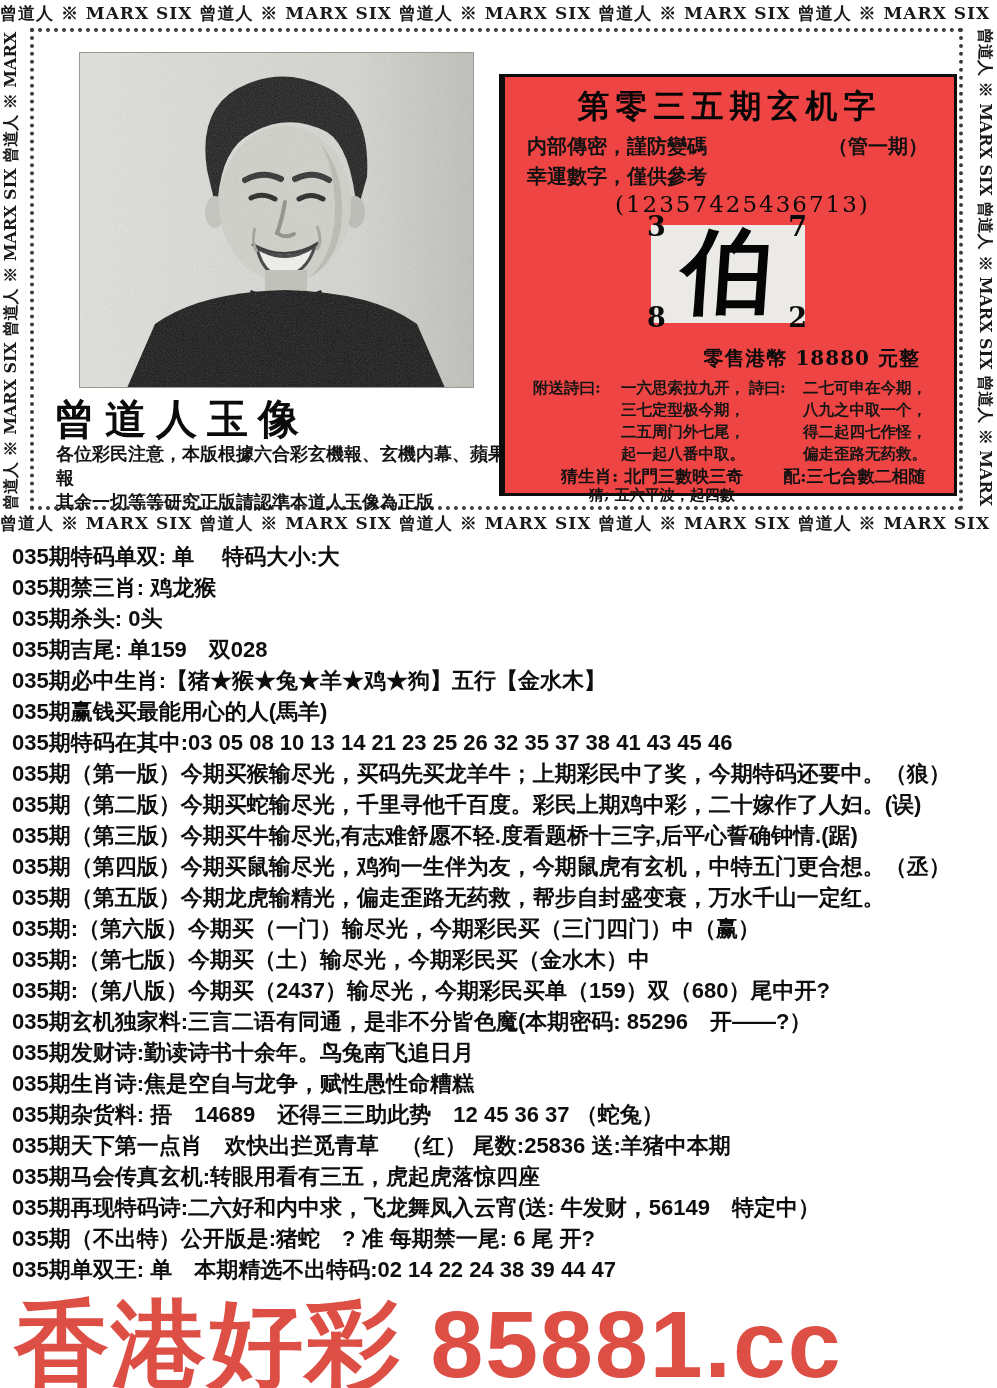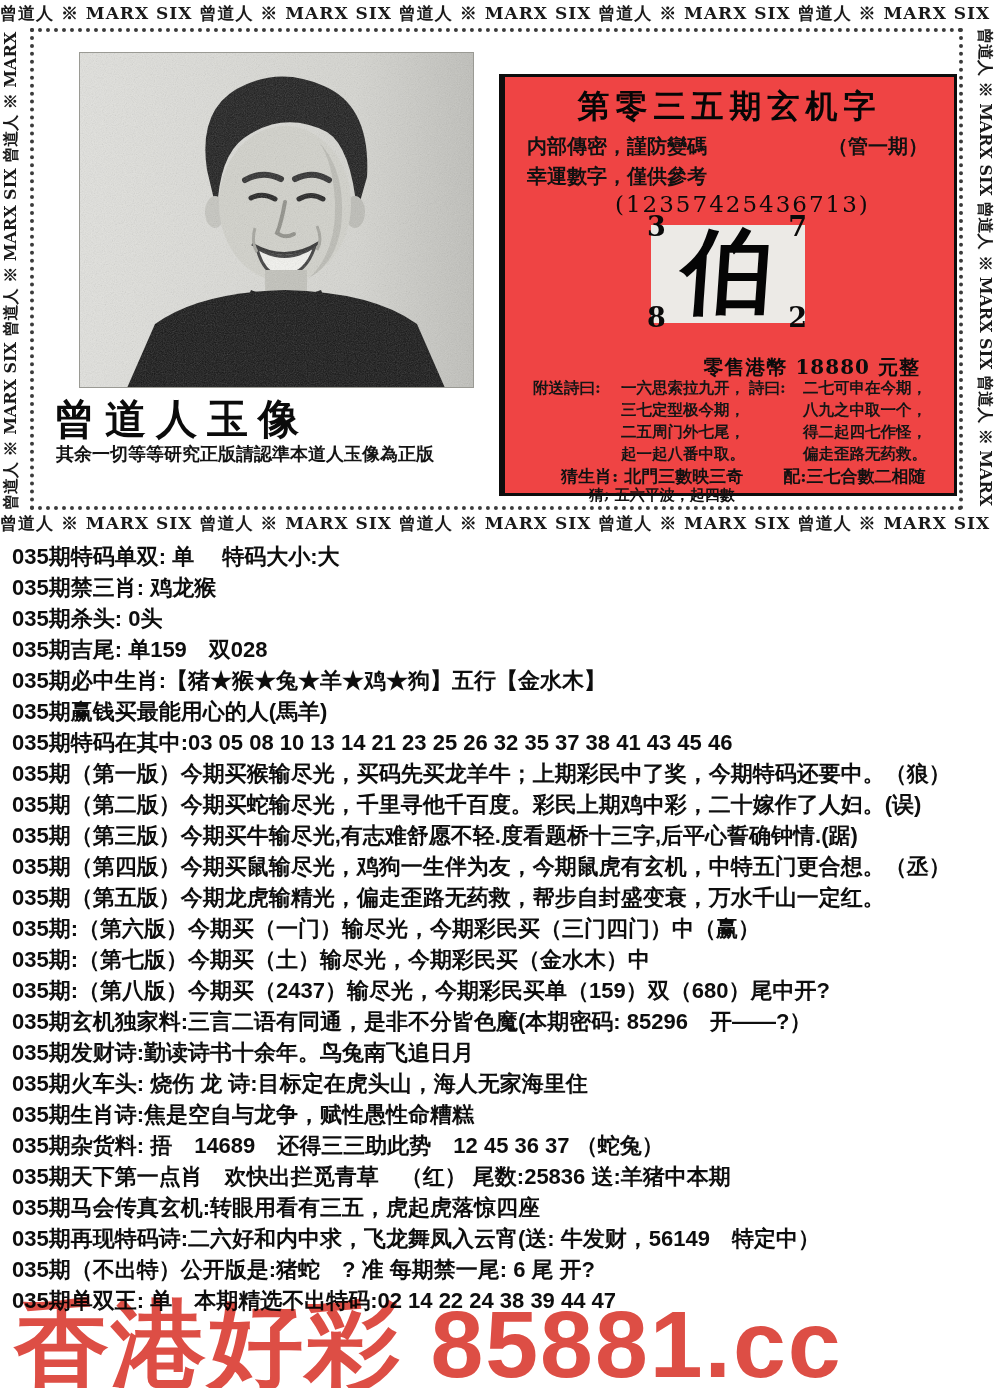--- a/index.html
+++ b/index.html
@@ -53,21 +53,21 @@
   .charblock .corner{position:absolute;font-family:"DejaVu Serif",serif;font-weight:700;
          font-size:27px;color:#0a0a0a;}
   .charblock .c-tl{left:-4px;top:-14px;}
   .charblock .c-tr{right:-2px;top:-14px;}
   .charblock .c-bl{left:-4px;bottom:-10px;}
   .charblock .c-br{right:-2px;bottom:-10px;}
   .charblock .bigchar{position:absolute;left:0;top:-6px;width:100%;height:100%;
          text-align:center;font-family:"DejaVu Serif",serif;font-weight:900;
          font-size:92px;line-height:104px;color:#050505;transform:skewX(-4deg);}
   .panel-price{position:absolute;right:34px;top:268px;font-family:"DejaVu Serif",serif;
-         font-weight:700;font-size:20px;letter-spacing:1px;color:#0c0c0c;margin-top:9px;}
+         font-weight:700;font-size:20px;letter-spacing:1px;color:#0c0c0c;}
   .poem{position:absolute;left:26px;top:300px;width:410px;
          font-family:"DejaVu Serif",serif;font-weight:700;font-size:15.5px;line-height:21px;color:#151515;}
   .poem table{border-collapse:collapse;}
   .poem td{padding:0 2px 1px 2px;vertical-align:top;white-space:nowrap;}
   .poem .lbl{width:84px;}
   .guessrow{position:absolute;left:56px;top:388px;width:380px;white-space:nowrap;
          font-family:"DejaVu Serif",serif;font-weight:700;font-size:17px;color:#111;}
   .guessrow2{position:absolute;left:84px;top:409px;white-space:nowrap;
          font-family:"DejaVu Serif",serif;font-weight:700;font-size:15px;color:#111;}
   .sp{display:inline-block;width:34px;}
@@ -140,20 +140,21 @@
         <path d="M172,238 Q207,252 242,238 L250,258 Q207,272 164,258 Z" fill="#121212"></path>
         <path d="M48,336 L76,272 Q120,240 206,238 Q294,240 338,272 L366,336 Z" fill="#141414"></path>
 
         <rect x="0" y="0" width="395" height="336" filter="url(#grain)" opacity="0.28"></rect>
         <rect x="0" y="0" width="395" height="336" fill="none" stroke="#9a9a94" stroke-width="2"></rect>
       </svg>
     </div>
 
     <div class="portrait-title">曾道人玉像</div>
     <div class="portrait-caption">
+      <div>各位彩民注意，本版根據六合彩玄機報、玄機内幕、蘋果報</div>
       <div>其余一切等等研究正版請認準本道人玉像為正版</div>
     </div>
 
     <div class="panel">
       <div class="panel-title">第零三五期玄机字</div>
       <div class="panel-sub1-l">内部傳密，謹防變碼</div>
       <div class="panel-sub1-r">（管一期）</div>
       <div class="panel-sub2">幸運數字，僅供參考</div>
       <div class="panel-lucky">(12357425436713)</div>
 
@@ -221,21 +222,20 @@
     <div class="bline">035期（第一版）今期买猴输尽光，买码先买龙羊牛；上期彩民中了奖，今期特码还要中。（狼）</div>
     <div class="bline">035期（第二版）今期买蛇输尽光，千里寻他千百度。彩民上期鸡中彩，二十嫁作了人妇。(误)</div>
     <div class="bline">035期（第三版）今期买牛输尽光,有志难舒愿不轻.度看题桥十三字,后平心誓确钟情.(踞)</div>
     <div class="bline">035期（第四版）今期买鼠输尽光，鸡狗一生伴为友，今期鼠虎有玄机，中特五门更合想。（丞）</div>
     <div class="bline">035期（第五版）今期龙虎输精光，偏走歪路无药救，帮步自封盛变衰，万水千山一定红。</div>
     <div class="bline">035期:（第六版）今期买（一门）输尽光，今期彩民买（三门四门）中（赢）</div>
     <div class="bline">035期:（第七版）今期买（土）输尽光，今期彩民买（金水木）中</div>
     <div class="bline">035期:（第八版）今期买（2437）输尽光，今期彩民买单（159）双（680）尾中开?</div>
     <div class="bline">035期玄机独家料:三言二语有同通，是非不分皆色魔(本期密码: 85296　开——?）</div>
     <div class="bline">035期发财诗:勤读诗书十余年。鸟兔南飞追日月</div>
-    <div class="bline">035期火车头: 烧伤 龙 诗:目标定在虎头山，海人无家海里住</div>
     <div class="bline">035期生肖诗:焦是空自与龙争，赋性愚性命糟糕</div>
     <div class="bline">035期杂货料: 捂　14689　还得三三助此势　12 45 36 37 （蛇兔）</div>
     <div class="bline">035期天下第一点肖　欢快出拦觅青草　（红） 尾数:25836 送:羊猪中本期</div>
     <div class="bline">035期马会传真玄机:转眼用看有三五，虎起虎落惊四座</div>
     <div class="bline">035期再现特码诗:二六好和内中求，飞龙舞凤入云宵(送: 牛发财，56149　特定中）</div>
     <div class="bline">035期（不出特）公开版是:猪蛇　? 准 每期禁一尾: 6 尾 开?</div>
     <div class="bline">035期单双王: 单　本期精选不出特码:02 14 22 24 38 39 44 47</div>
   </div>
 
   <div class="watermark" style="color: rgb(217, 53, 43);">香港好彩 85881.cc</div>

